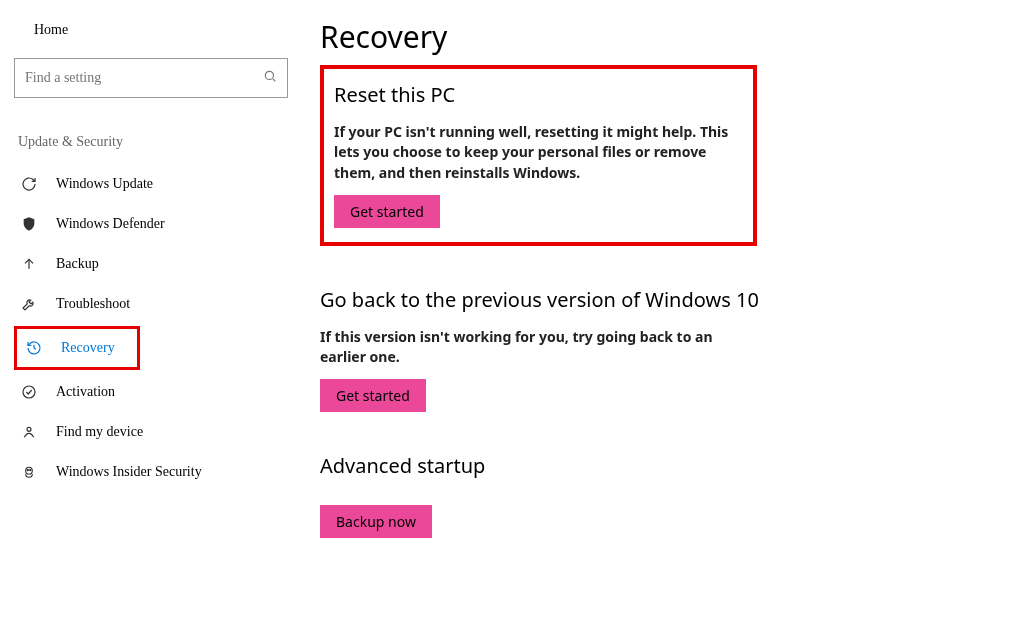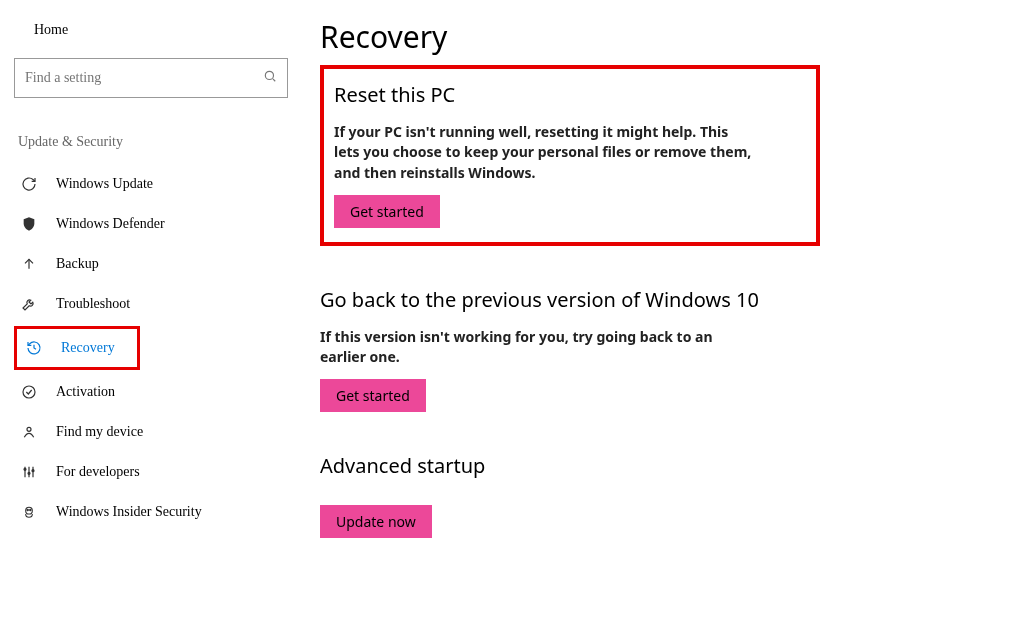--- a/index.html
+++ b/index.html
@@ -83,21 +83,21 @@
 .main {
   flex: 1;
   padding: 16px 10px 10px 20px;
 }
 .page-title {
   font-size: 30px;
   font-weight: 400;
 }
 .highlight-block {
   border: 4px solid #e60000;
-  width: 500px;
+  width: 437px;
   margin-top: 8px;
   padding: 12px 22px 14px 10px;
 }
 .sect-title {
   font-size: 20px;
   font-weight: 400;
   margin-bottom: 14px;
 }
 .sect-body {
   font-size: 14px;
@@ -213,31 +213,20 @@
     <div class="nav-item">
       <span class="icon-slot">
         <svg viewBox="0 0 24 24" fill="none" stroke="#333" stroke-width="1.8">
             <circle cx="12" cy="8" r="3"></circle>
             <path d="M5 20c2-4 5-6 7-6s5 2 7 6"></path>
           </svg>
       </span>
       <span>Find my device</span>
     </div>
 
-    <div class="nav-item">
-      <span class="icon-slot">
-        <svg viewBox="0 0 24 24" fill="none" stroke="#333" stroke-width="1.8">
-            <path d="M6 4v16M12 4v16M18 4v16"></path>
-            <circle cx="6" cy="8" r="1.5" fill="#333"></circle>
-            <circle cx="12" cy="14" r="1.5" fill="#333"></circle>
-            <circle cx="18" cy="10" r="1.5" fill="#333"></circle>
-          </svg>
-      </span>
-      <span>For developers</span>
-    </div>
 
     <div class="nav-item">
       <span class="icon-slot">
         <svg viewBox="0 0 24 24" fill="none" stroke="#333" stroke-width="1.6">
             <circle cx="12" cy="10" r="5"></circle>
             <circle cx="10" cy="9" r="1" fill="#333"></circle>
             <circle cx="14" cy="9" r="1" fill="#333"></circle>
             <path d="M7 15c0 3 2 5 5 5s5-2 5-5"></path>
           </svg>
       </span>
@@ -256,16 +245,16 @@
   </div>
 
   <div class="section">
     <div class="sect-title">Go back to the previous version of Windows 10</div>
     <div class="sect-body">If this version isn't working for you, try going back to an earlier one.</div>
     <button class="btn">Get started</button>
   </div>
 
   <div class="section">
     <div class="sect-title">Advanced startup</div>
-    <button class="btn">Update now</button>
+    <button class="btn">Backup now</button>
   </div>
 
 </div>
 
 </body></html>

